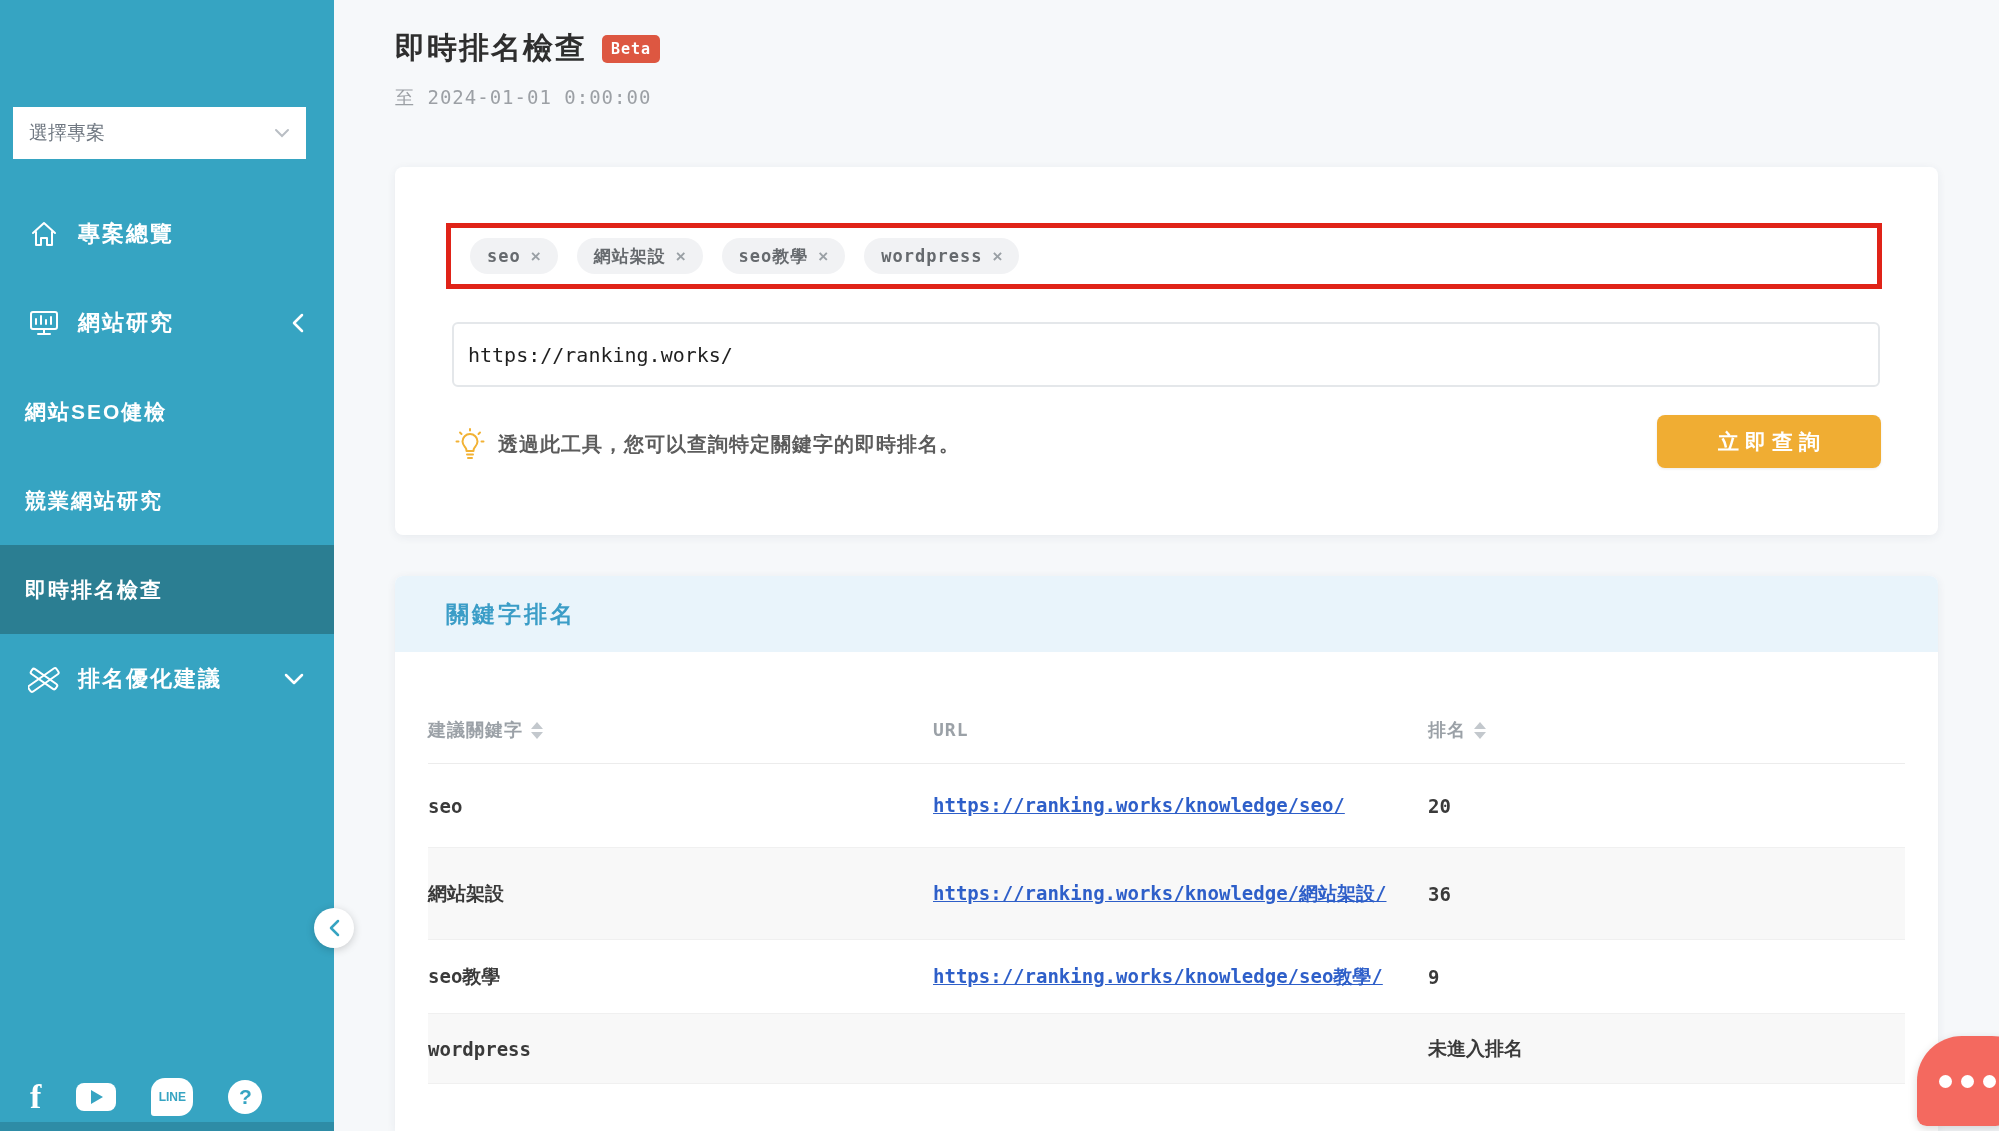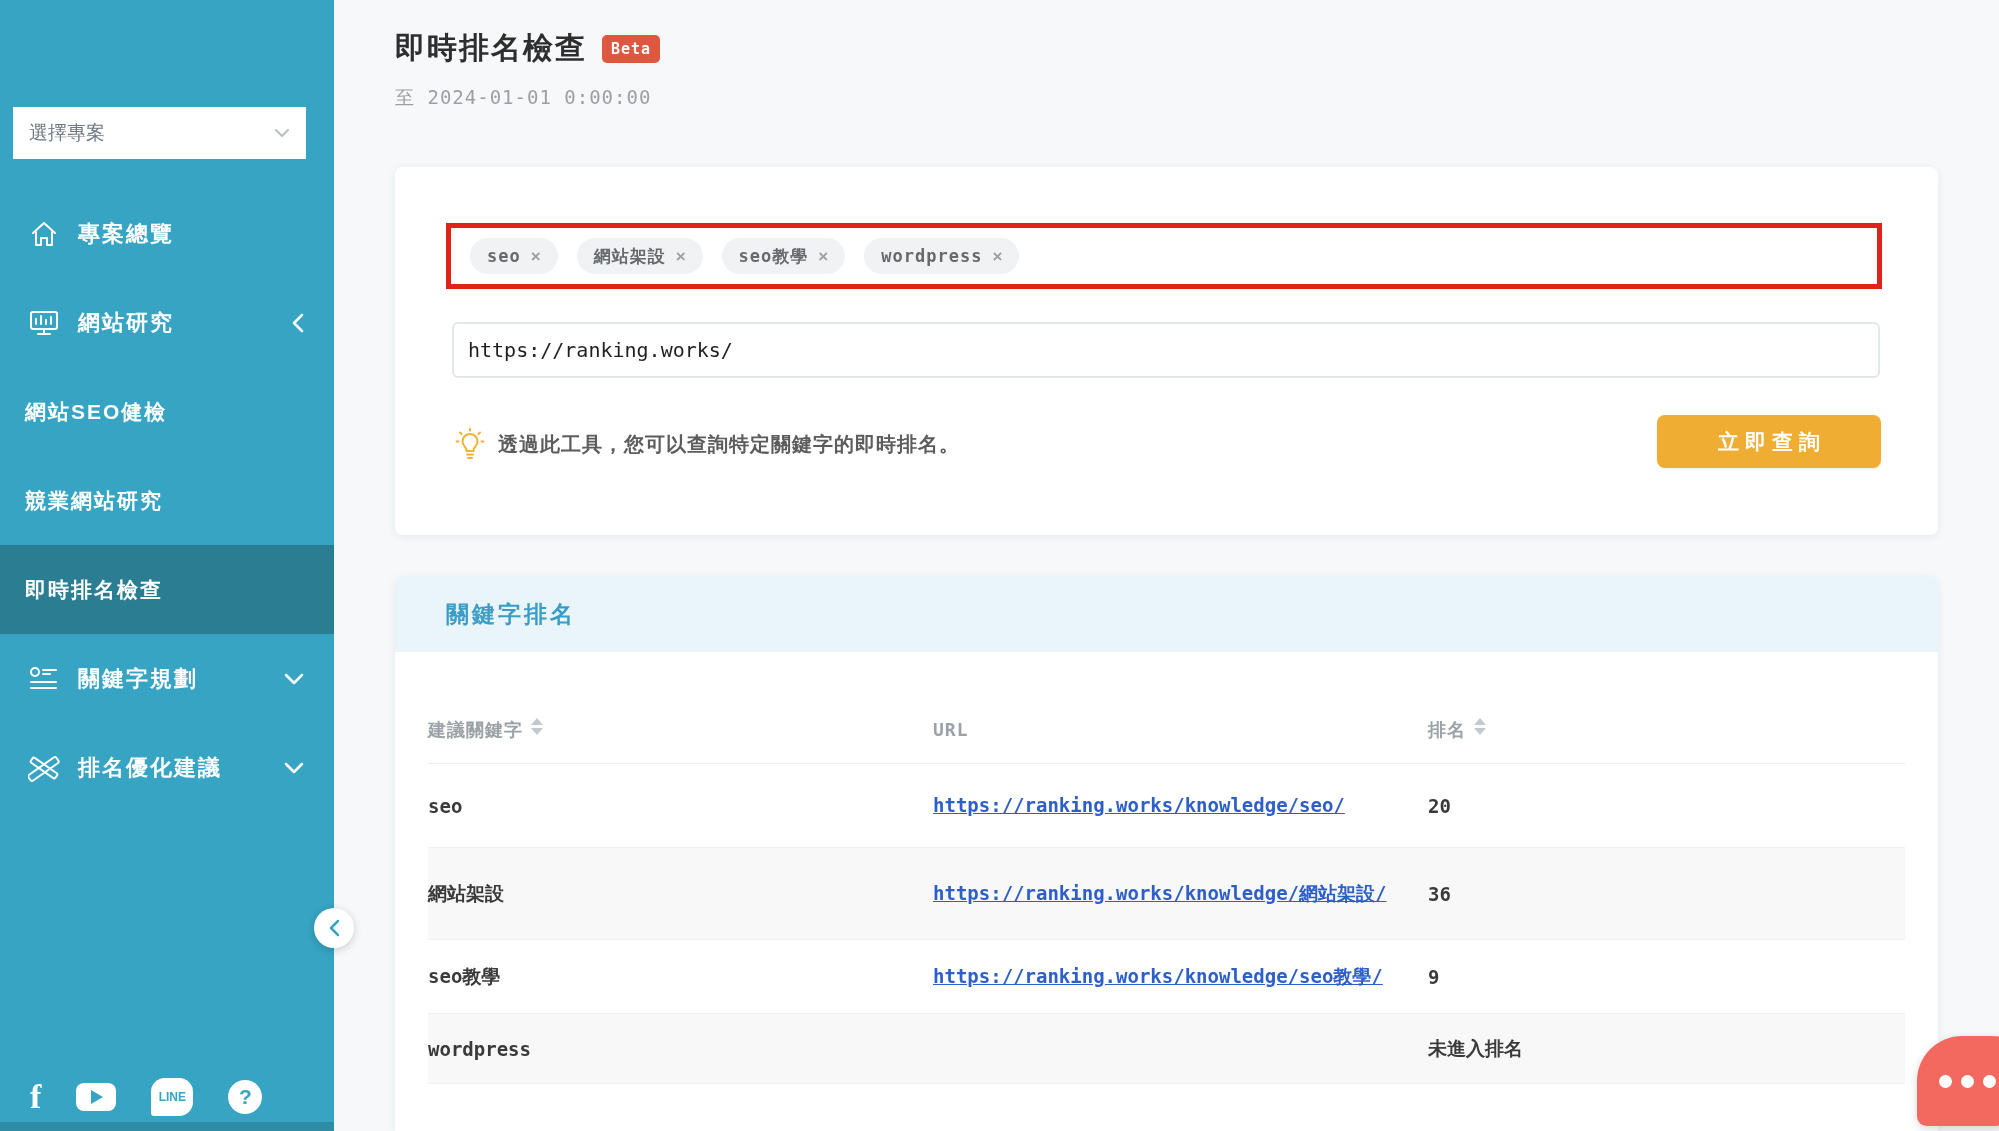--- a/index.html
+++ b/index.html
@@ -79,21 +79,21 @@
     border:5px solid #e02318; display:flex; align-items:center; padding-left:19px; gap:19px;
   }
   .kw-tag {
     height:36px; background:#f1f2f4; border-radius:18px; display:flex;
     align-items:center; gap:10px; padding:0 17px; cursor:default;
   }
   .kw-tag .t { color:#666a6e; font-size:17px; font-weight:bold; letter-spacing:1px; }
   .kw-tag .x { color:#9aa0a5; font-size:17px; font-weight:bold; cursor:pointer; line-height:1; }
 
   .url-input {
-    position:absolute; left:57px; top:155px; width:1428px; height:56px;
+    position:absolute; left:57px; top:155px; width:1428px; height:65px;
     border:2px solid #e4e7ea; border-radius:6px; background:#fff;
     font-size:20px; color:#1f1f1f; padding:0 14px; outline:none;
     font-family:"DejaVu Sans Mono","Liberation Mono",monospace;
   }
   .tip-row { position:absolute; left:60px; top:250px; height:54px; display:flex; align-items:center; gap:13px; }
   .tip-text { color:#5c5c5c; font-size:20px; font-weight:bold; letter-spacing:1px; }
   .submit-btn {
     position:absolute; right:57px; top:248px; width:224px; height:53px;
     background:#f0ad33; border:none; border-radius:8px; color:#ffffff;
     font-size:21px; font-weight:bold; letter-spacing:6px; cursor:pointer;
@@ -103,21 +103,21 @@
   
   .card-results { left:61px; top:576px; width:1543px; height:555px; border-radius:8px 8px 0 0; overflow:hidden; }
   .results-band { height:76px; background:#e9f4fb; display:flex; align-items:center; padding-left:35px; }
   .results-title { color:#3b9dc7; font-size:23px; font-weight:bold; letter-spacing:3px;padding-left:16px; }
   .table-wrap { padding:0 33px; }
   table.rank { width:100%; border-collapse:collapse; }
   table.rank th {
     text-align:left; color:#9ba1a7; font-size:18px; font-weight:bold;
     padding:66px 0 21px 0; border-bottom:1px solid #ececec; letter-spacing:1px;
   }
-  table.rank th .th-inner { display:inline-flex; gap:8px; }
+  table.rank th .th-inner { display:inline-flex; align-items:center; gap:8px; }
   .sort-ico { display:inline-flex; flex-direction:column; gap:3px; }
   .sort-ico i { display:block; width:0; height:0; border-left:6px solid transparent; border-right:6px solid transparent; }
   .sort-ico .up { border-bottom:7px solid #c3c8cd; }
   .sort-ico .dn { border-top:7px solid #c3c8cd; }
   table.rank td {
     font-size:19px; font-weight:bold; color:#3a3a3a; vertical-align:middle;
     border-bottom:1px solid #f0f0f0; padding:10px 20px 10px 0;
   }
   table.rank tbody tr:nth-child(even) { background:#f8f8f8; }
   table.rank tbody tr.r1 { height:84px; } 
@@ -193,37 +193,20 @@
     </div>
 
     <div class="sb-item sub">
       <span class="lbl">競業網站研究</span>
     </div>
 
     <div class="sb-item sub active">
       <span class="lbl">即時排名檢查</span>
     </div>
 
-    <div class="sb-item">
-      <span class="ico">
-        <svg width="32" height="26" viewBox="0 0 32 26" fill="none" stroke="#fff" stroke-width="2" stroke-linecap="round">
-          <circle cx="7" cy="6" r="4"></circle>
-            <line x1="15" y1="4" x2="28" y2="4"></line>
-            <line x1="15" y1="8" x2="22" y2="8"></line>
-          <line x1="3" y1="16" x2="28" y2="16"></line>
-            <line x1="3" y1="22" x2="28" y2="22"></line>
-        </svg>
-      </span>
-      <span class="lbl">關鍵字規劃</span>
-      <span class="chev">
-        <svg width="20" height="12" viewBox="0 0 20 12">
-            <polyline points="2,2 10,10 18,2" fill="none" stroke="#fff" stroke-width="2.5" stroke-linecap="round" stroke-linejoin="round"></polyline>
-          </svg>
-      </span>
-    </div>
 
     <div class="sb-item">
       <span class="ico">
         <svg width="32" height="30" viewBox="0 0 32 30" fill="none" stroke="#fff" stroke-width="2" stroke-linecap="round" stroke-linejoin="round">
           <rect x="-2" y="12" width="34" height="7" rx="2" transform="rotate(-35 16 15)"></rect>
           <rect x="1" y="12" width="30" height="6" rx="2" transform="rotate(35 16 15)"></rect>
         </svg>
       </span>
       <span class="lbl">排名優化建議</span>
       <span class="chev">

